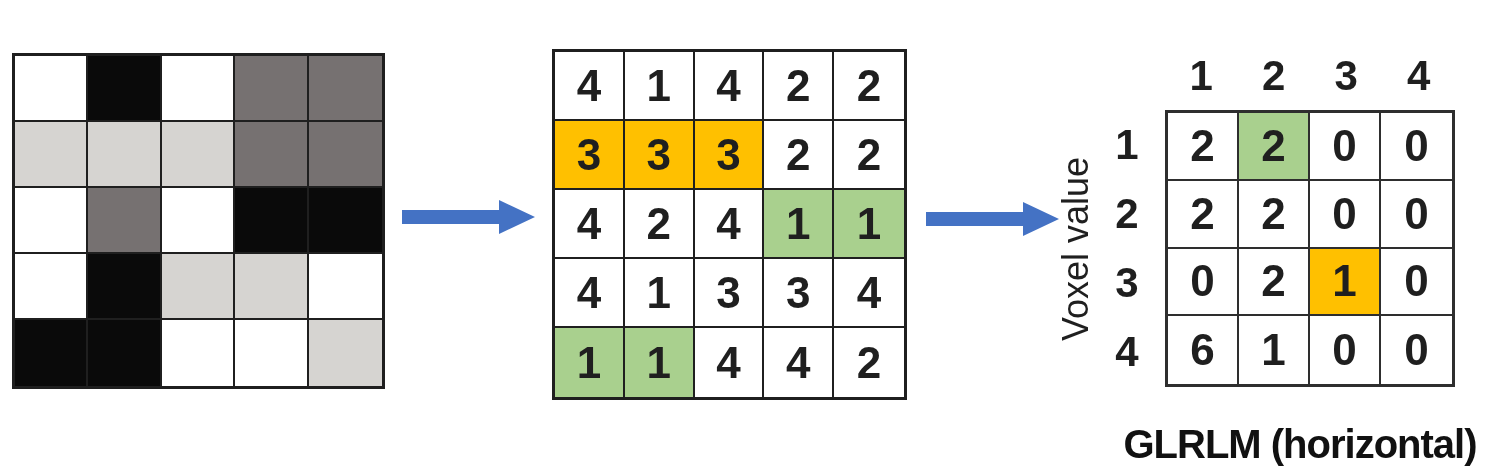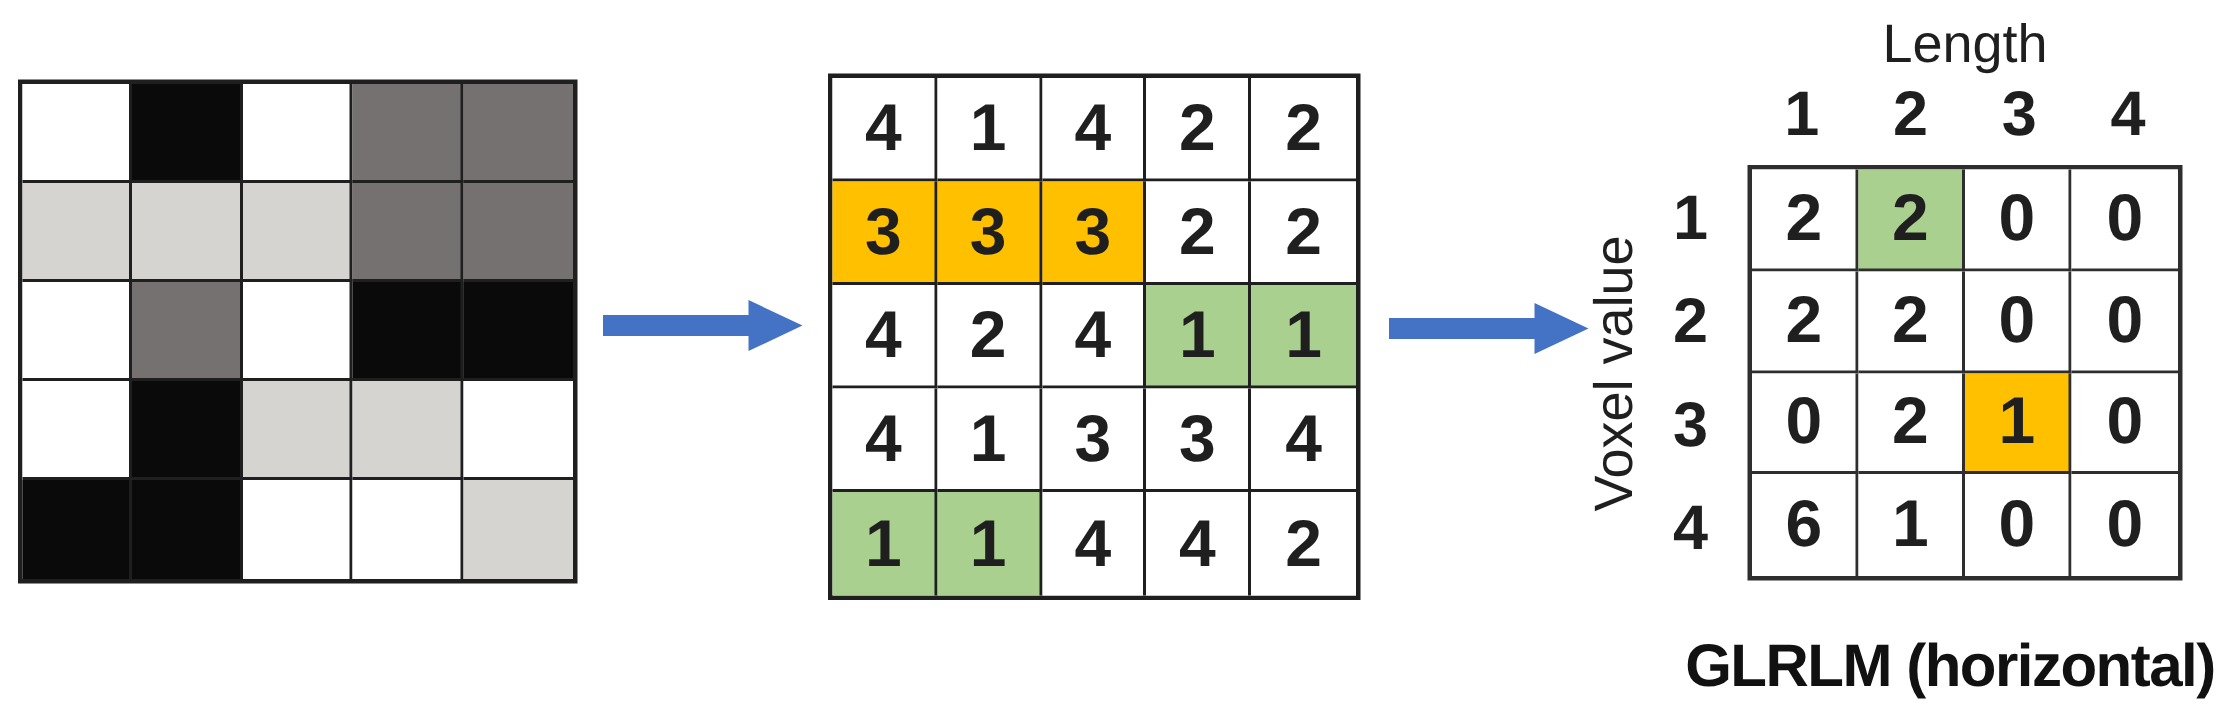--- a/index.html
+++ b/index.html
@@ -138,21 +138,20 @@
       <div class="mcell last-row" style="background: rgb(169, 208, 142);">1</div>
       <div class="mcell last-row" style="background: rgb(255, 255, 255);">4</div>
       <div class="mcell last-row" style="background: rgb(255, 255, 255);">4</div>
       <div class="mcell last-col last-row" style="background: rgb(255, 255, 255);">2</div>
     </div>
 
   <svg class="block-arrow" style="left:926px;top:199px;" viewBox="0 0 134 40">
     <polygon class="arrow-poly" points="0,13 97,13 97,3 133,20 97,37 97,27 0,27" fill="#4472c4"></polygon>
   </svg>
 
-  <div id="length-label">Length</div>
 
   <div id="glrlm-col-headers">
       <div class="ghead">1</div>
       <div class="ghead">2</div>
       <div class="ghead">3</div>
       <div class="ghead">4</div>
     </div>
 
   <div id="voxel-label-wrap">
     <span>Voxel value</span>

